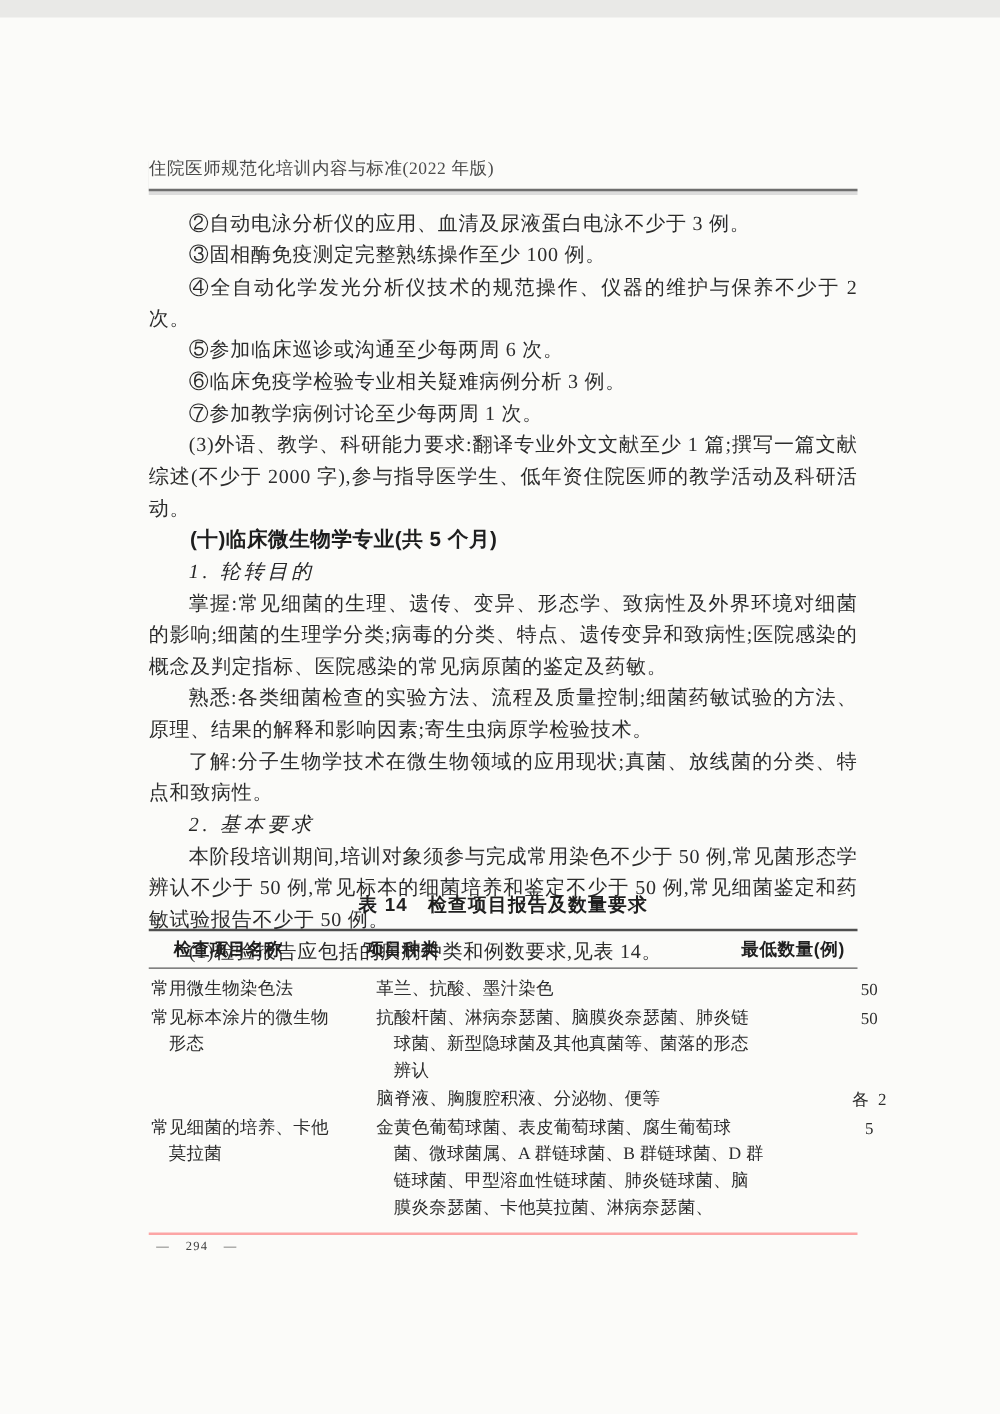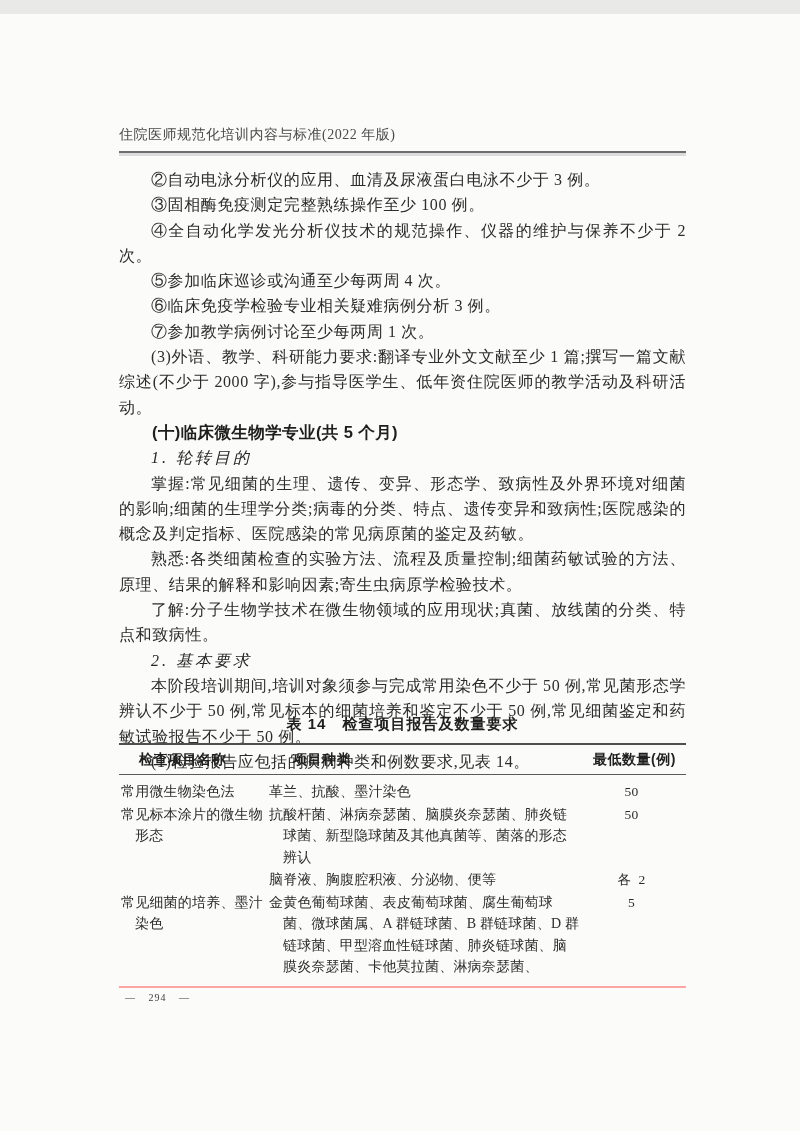--- a/index.html
+++ b/index.html
@@ -47,21 +47,21 @@
   .row { display:grid; grid-template-columns:150px 314px 103px; }
   .tbl-head { border-bottom:1px solid #5a5a5a; padding:6px 0 5px; }
   .th {
     font-family:"Liberation Sans","DejaVu Sans",sans-serif;
     font-weight:bold; font-size:14px; color:#1f1f1f; letter-spacing:0.5px;
   }
   .th-name { padding-left:20px; }
   .th-types { padding-left:24px; }
   .th-min  { text-align:center; }
   .tbl-body { padding:5px 0 8px; font-size:14px; line-height:21.5px; color:#2c2c2c; }
-  .tbl-body .row { margin-top:1px; }
+  .tbl-body .row { margin-top:1px;gap:32px; }
   .td { letter-spacing:0.2px; }
   .td.name  { padding-left:calc(1em + 2px); text-indent:-1em; padding-right:6px; }
   .td.types { padding-left:1em; text-indent:-1em; padding-right:2px; }
   .td.min   { text-align:center; white-space:pre; font-size:13.5px; padding-right:6px; }
 
   .page-number {
     position:absolute; left:6px; top:978px;
     font-size:10px; color:#3f3f3f; letter-spacing:1px; word-spacing:9px;
   }
 </style>
@@ -72,21 +72,21 @@
   <div class="content">
 
     <div class="running-header">
       <span>住院医师规范化培训内容与标准(2022 年版)</span>
     </div>
 
     <div class="body-text">
       <p class="para">②自动电泳分析仪的应用、血清及尿液蛋白电泳不少于 3 例。</p>
       <p class="para">③固相酶免疫测定完整熟练操作至少 100 例。</p>
       <p class="para">④全自动化学发光分析仪技术的规范操作、仪器的维护与保养不少于 2 次。</p>
-      <p class="para">⑤参加临床巡诊或沟通至少每两周 4 次。</p>
+      <p class="para">⑤参加临床巡诊或沟通至少每两周 6 次。</p>
       <p class="para">⑥临床免疫学检验专业相关疑难病例分析 3 例。</p>
       <p class="para">⑦参加教学病例讨论至少每两周 1 次。</p>
       <p class="para">(3)外语、教学、科研能力要求:翻译专业外文文献至少 1 篇;撰写一篇文献综述(不少于 2000 字),参与指导医学生、低年资住院医师的教学活动及科研活动。</p>
       <p class="sec-head">(十)临床微生物学专业(共 5 个月)</p>
       <p class="sub-head">1. 轮转目的</p>
       <p class="para">掌握:常见细菌的生理、遗传、变异、形态学、致病性及外界环境对细菌的影响;细菌的生理学分类;病毒的分类、特点、遗传变异和致病性;医院感染的概念及判定指标、医院感染的常见病原菌的鉴定及药敏。</p>
       <p class="para">熟悉:各类细菌检查的实验方法、流程及质量控制;细菌药敏试验的方法、原理、结果的解释和影响因素;寄生虫病原学检验技术。</p>
       <p class="para">了解:分子生物学技术在微生物领域的应用现状;真菌、放线菌的分类、特点和致病性。</p>
       <p class="sub-head">2. 基本要求</p>
       <p class="para">本阶段培训期间,培训对象须参与完成常用染色不少于 50 例,常见菌形态学辨认不少于 50 例,常见标本的细菌培养和鉴定不少于 50 例,常见细菌鉴定和药敏试验报告不少于 50 例。</p>
@@ -111,21 +111,21 @@
             <div class="td name">常见标本涂片的微生物形态</div>
             <div class="td types">抗酸杆菌、淋病奈瑟菌、脑膜炎奈瑟菌、肺炎链球菌、新型隐球菌及其他真菌等、菌落的形态辨认</div>
             <div class="td min">50</div>
           </div>
           <div class="row">
             <div class="td name"></div>
             <div class="td types">脑脊液、胸腹腔积液、分泌物、便等</div>
             <div class="td min">各  2</div>
           </div>
           <div class="row">
-            <div class="td name">常见细菌的培养、墨汁染色</div>
+            <div class="td name">常见细菌的培养、卡他莫拉菌</div>
             <div class="td types">金黄色葡萄球菌、表皮葡萄球菌、腐生葡萄球菌、微球菌属、A 群链球菌、B 群链球菌、D 群链球菌、甲型溶血性链球菌、肺炎链球菌、脑膜炎奈瑟菌、卡他莫拉菌、淋病奈瑟菌、</div>
             <div class="td min">5</div>
           </div>
         </div>
       </div>
     </div>
 
     <div class="page-number">— 294 —</div>
 
   </div>

